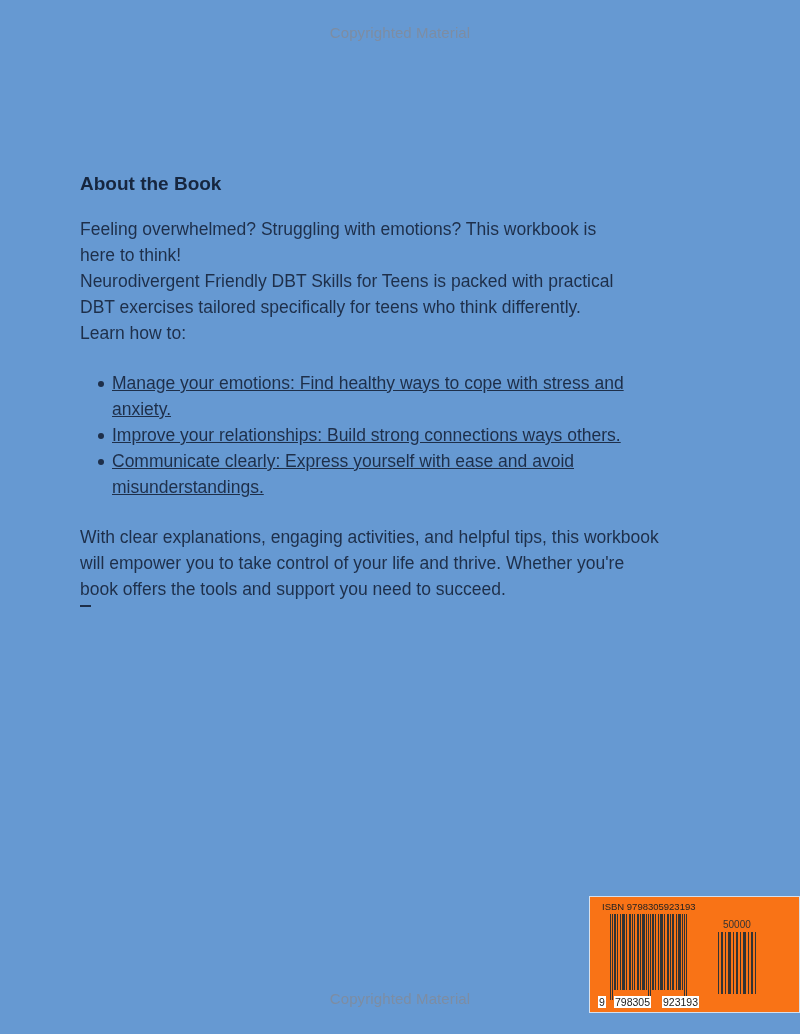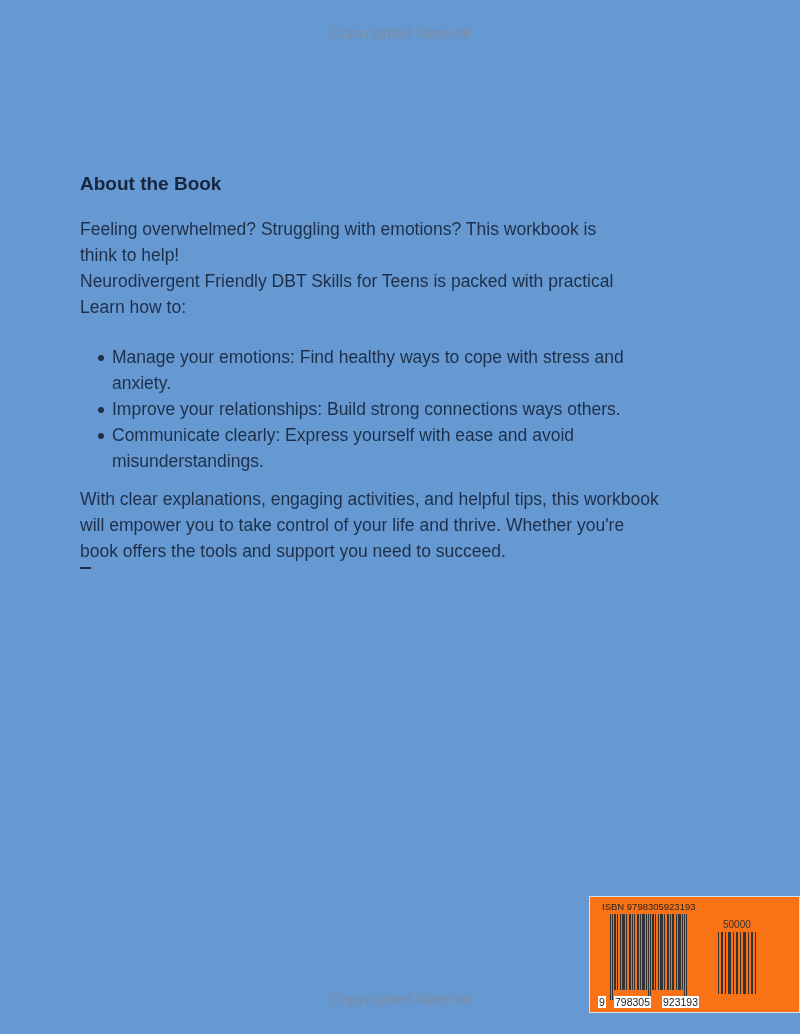--- a/index.html
+++ b/index.html
@@ -60,22 +60,22 @@
     }
     ul.bullets li .bullet {
       position: absolute;
       left: 2px;
       top: 11px;
       width: 6px;
       height: 6px;
       border-radius: 50%;
       background: #1e2f4a;
     }
-    ul.bullets li .line { display: block; white-space: nowrap; }
-    .para.closing { margin-top: 12px; }
+    ul.bullets li .line { display: block; white-space: nowrap; text-decoration: underline; }
+    .para.closing { margin-top: 24px; }
     .underline-mark {
       display: inline-block;
       position: relative;
     }
     .underline-mark::after {
       content: "";
       position: absolute;
       left: 0;
       bottom: -5px;
       width: 11px;
@@ -140,22 +140,23 @@
 </head>
 <body>
 
 <div class="watermark top">Copyrighted Material</div>
 
 <div class="content">
   <h2 class="heading">About the Book</h2>
 
   <p class="para">
     <span class="line">Feeling overwhelmed? Struggling with emotions? This workbook is</span>
-    <span class="line">think to help!</span>
+    <span class="line">here to think!</span>
     <span class="line">Neurodivergent Friendly DBT Skills for Teens is packed with practical</span>
+    <span class="line">DBT exercises tailored specifically for teens who think differently.</span>
     <span class="line">Learn how to:</span>
   </p>
 
   <ul class="bullets">
     <li>
       <span class="bullet"></span>
       <span class="line">Manage your emotions: Find healthy ways to cope with stress and</span>
       <span class="line">anxiety.</span>
     </li>
     <li>

